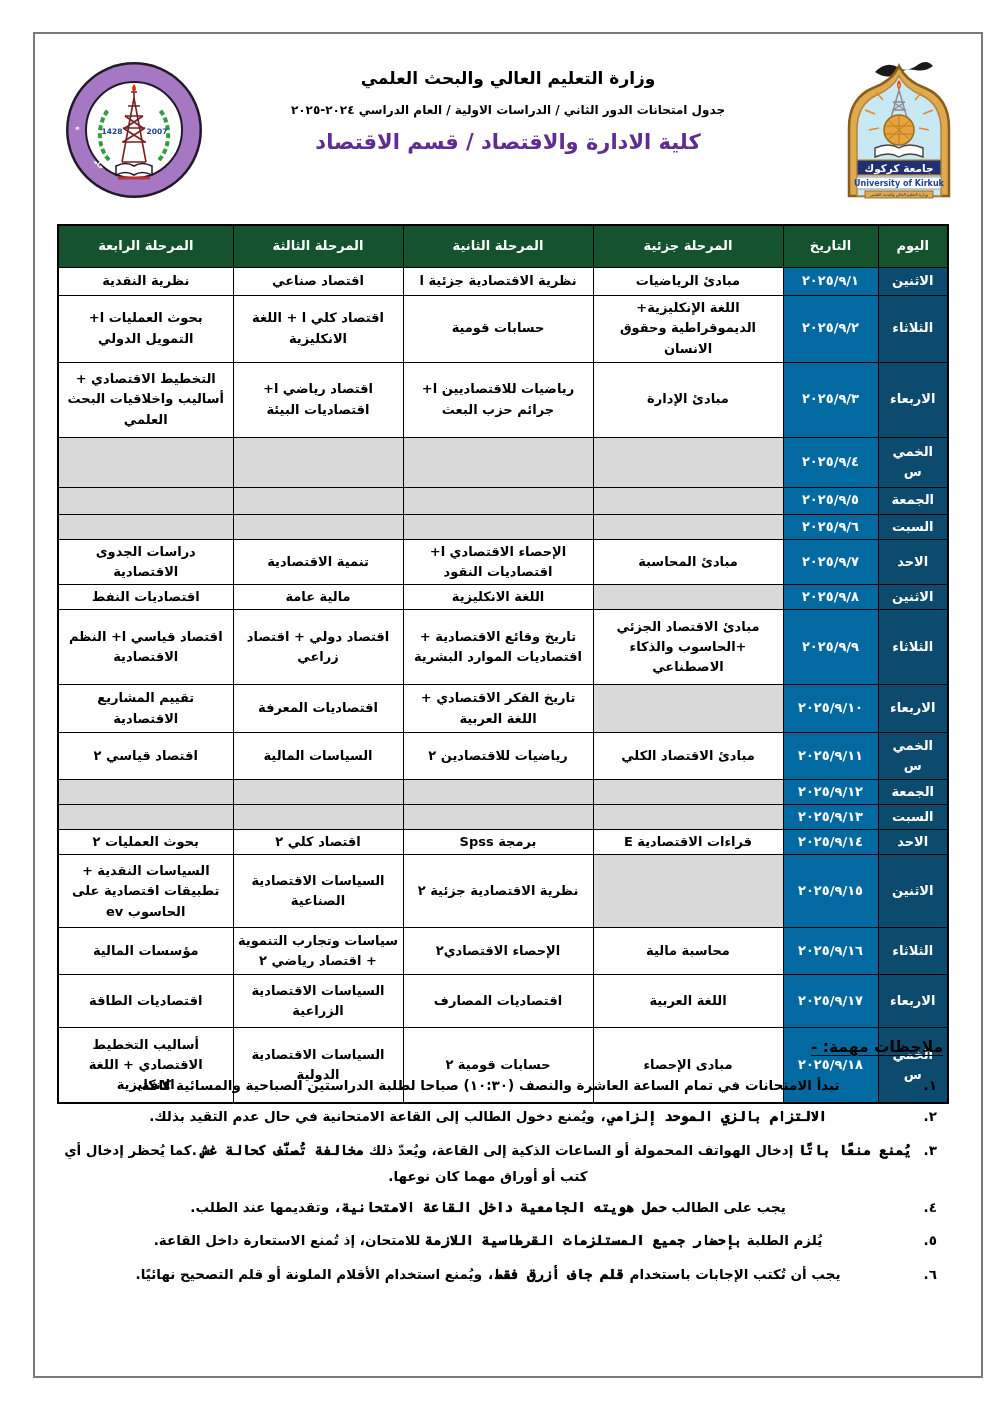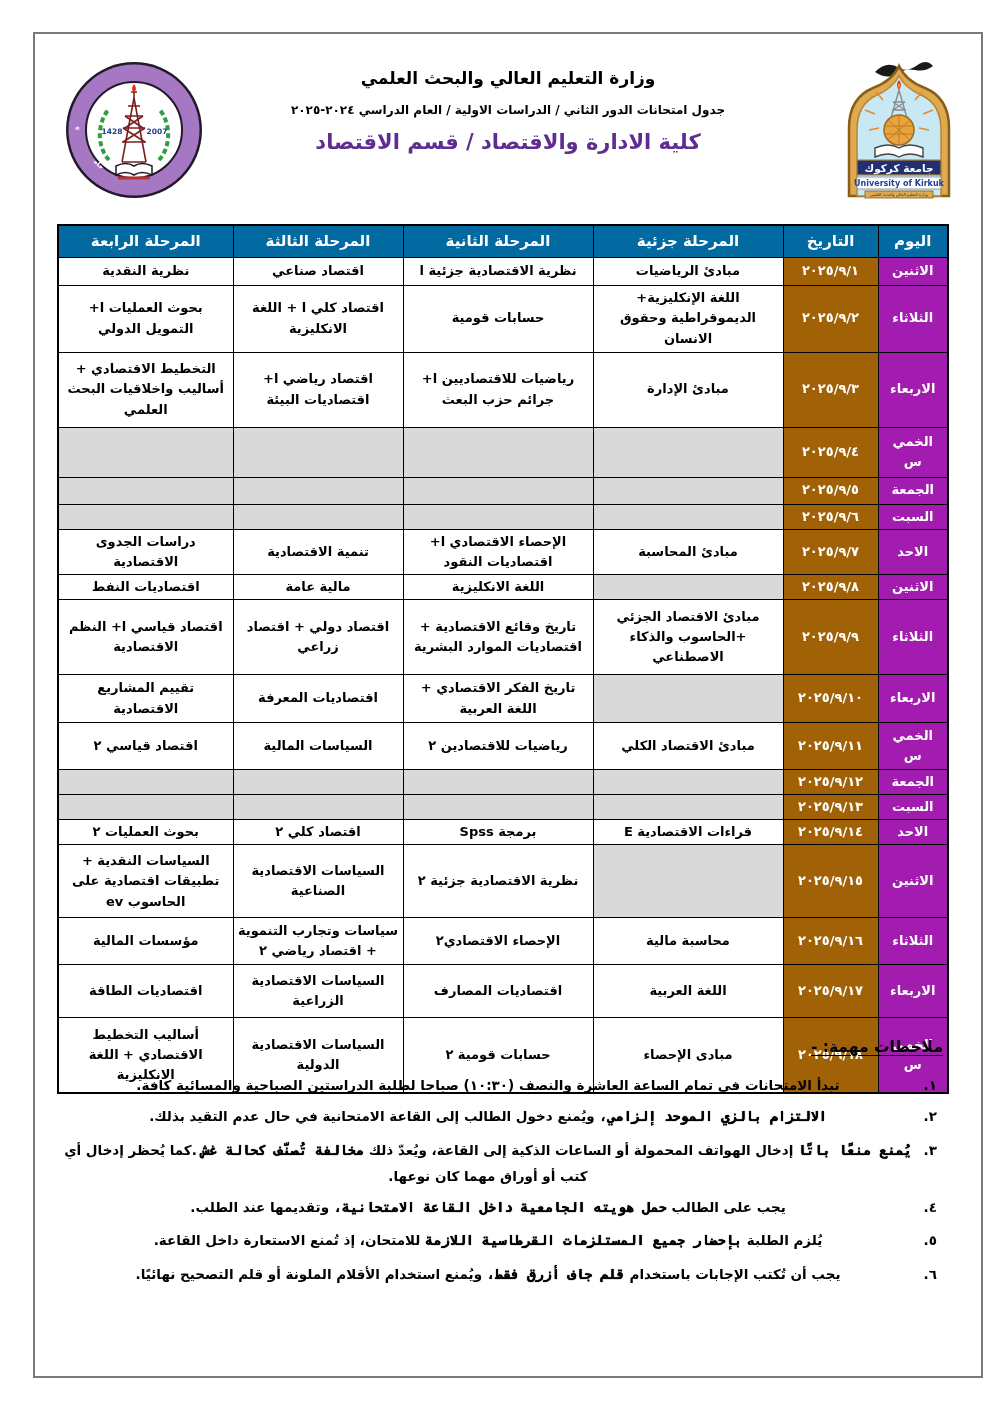--- a/index.html
+++ b/index.html
@@ -27,23 +27,23 @@
   table.exams {
     position:absolute; left:22px; top:190px;
     border-collapse:collapse; table-layout:fixed; width:890px;
     border:2px solid #000;
   }
   table.exams td, table.exams th {
     border:1.5px solid #000;
     font-size:13px; font-weight:bold; text-align:center; vertical-align:middle;
     padding:2px 4px; line-height:1.55; overflow:hidden;
   }
-  table.exams th { background:#0369a1; color:#fff; font-size:15px; height:32px; }
-  td.day  { background:#a21caf; color:#fff; white-space:pre-line; }
-  td.date { background:#a16207; color:#fff; font-size:12.5px; }
+  table.exams th { background:#14532d; color:#fff; font-size:13px; height:42px; }
+  td.day  { background:#0c4a6e; color:#fff; white-space:pre-line; }
+  td.date { background:#0369a1; color:#fff; font-size:12.5px; }
   td.empty { background:#d9d9d9; }
   
   .notes { position:absolute; left:22px; top:1004px; width:890px; }
   .notes-heading {
     font-size:15.5px; font-weight:bold; text-decoration:underline;
     text-underline-offset:3px; margin-bottom:17px; margin-right:4px;
   }
   .note-item { display:flex; font-size:13.5px; font-weight:bold; line-height:1.8; margin-bottom:7px; }
   .note-num { width:34px; flex:0 0 34px; text-align:right; padding-right:10px; }
   .note-body { flex:1; text-align:center; padding-left:6px; }

